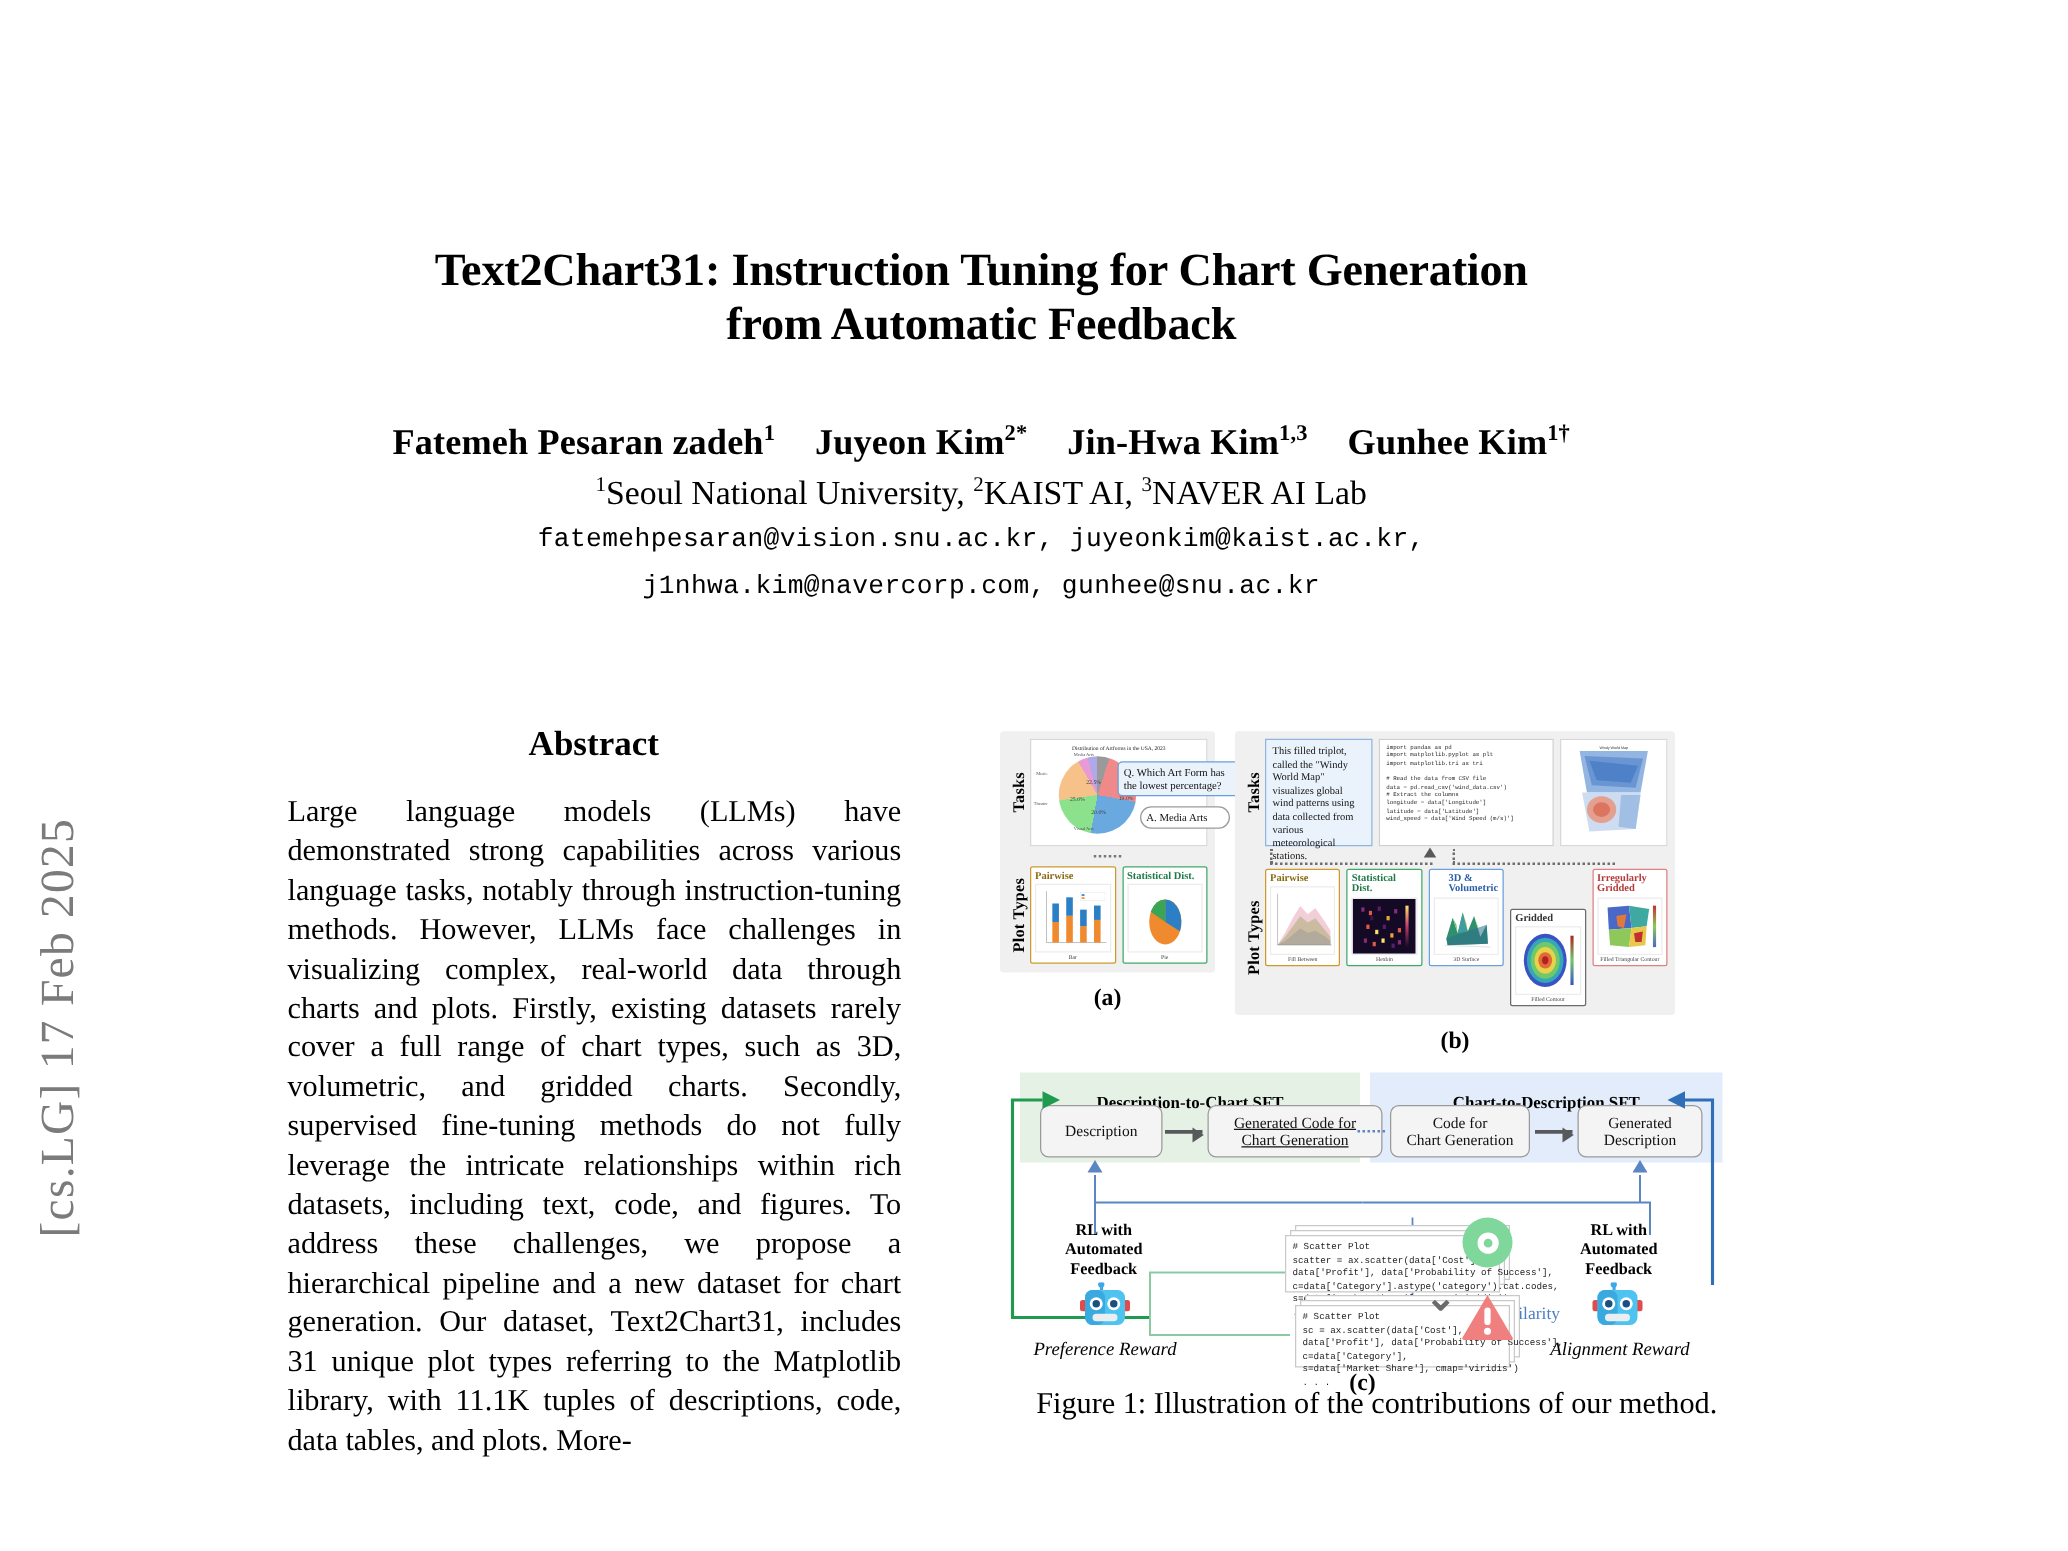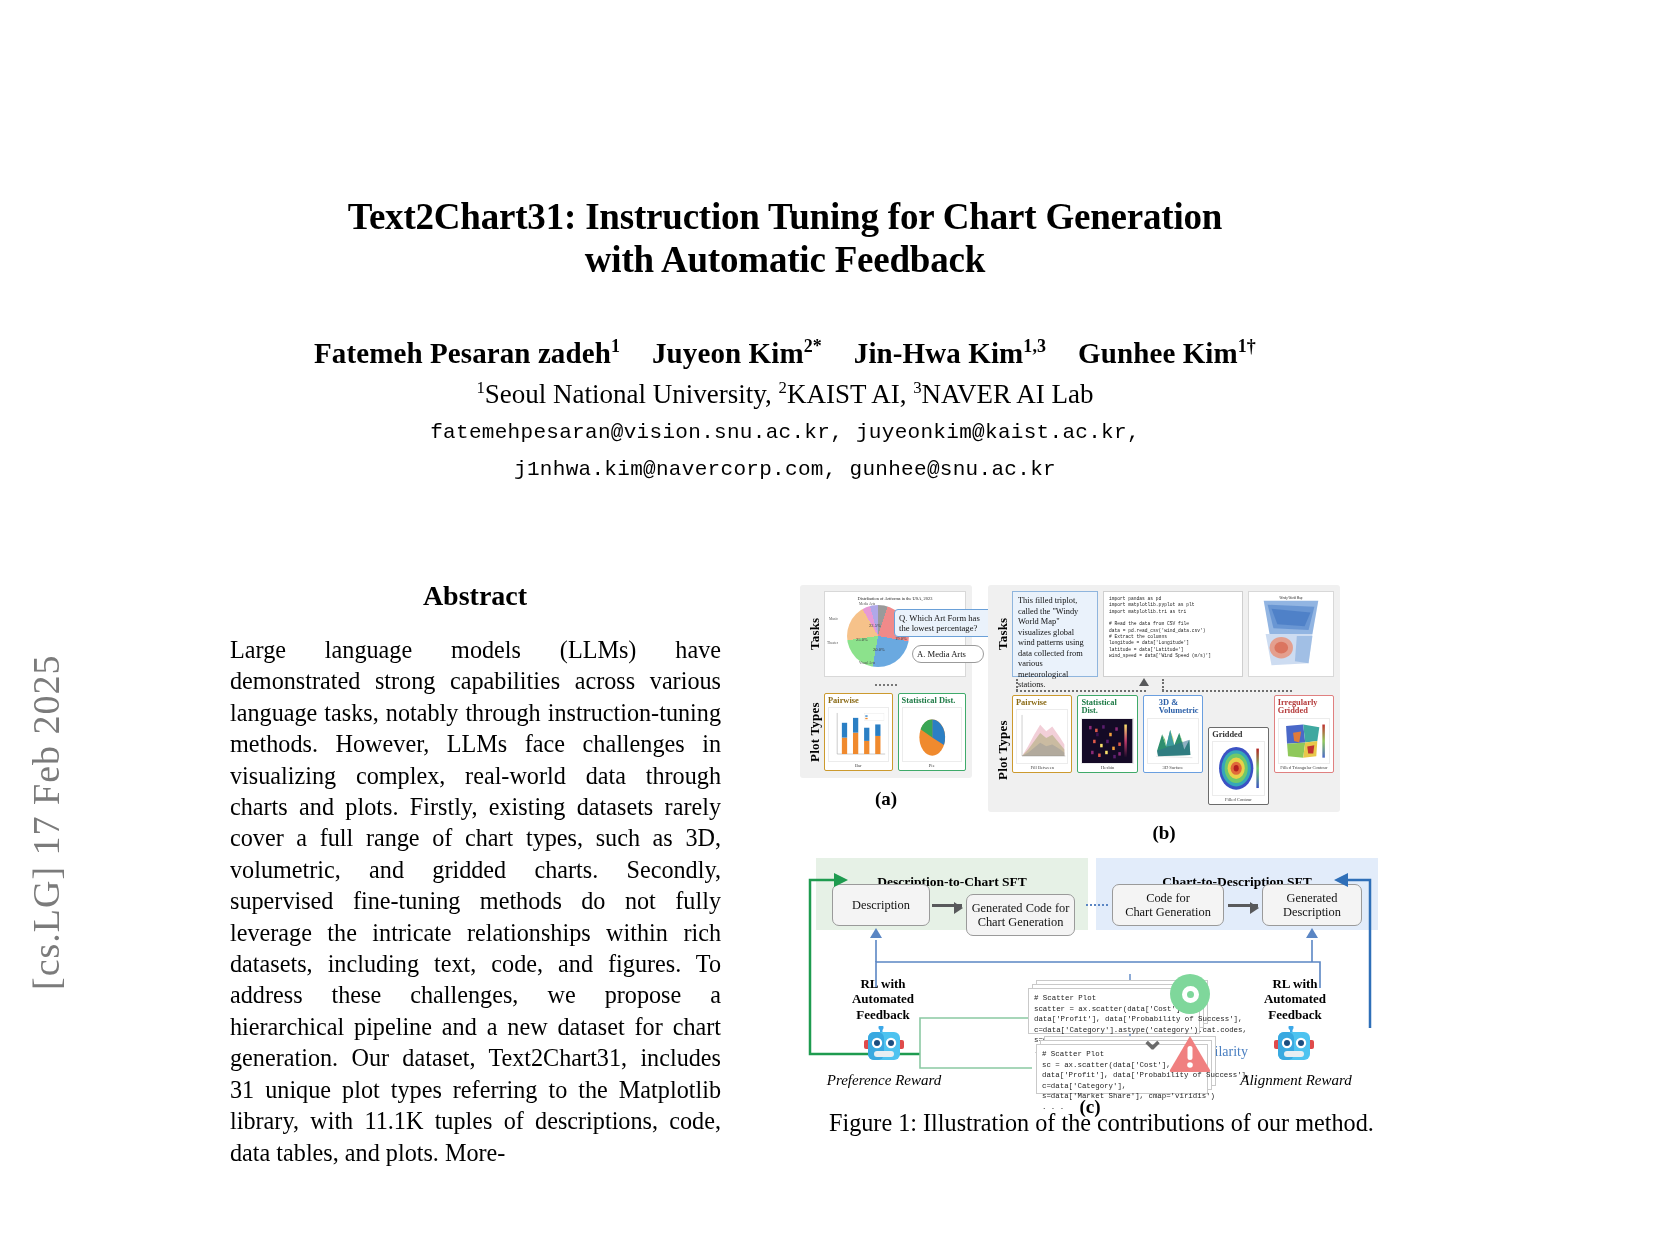--- a/index.html
+++ b/index.html
@@ -370,21 +370,21 @@
     text-align: justify;
   }
 </style>
 </head>
 <body>
 
 <div id="arxiv-stamp">[cs.LG]  17 Feb 2025</div>
 
 <div id="paper-title">
   <span class="tline">Text2Chart31: Instruction Tuning for Chart Generation</span>
-  <span class="tline">with Automatic Feedback</span>
+  <span class="tline">from Automatic Feedback</span>
 </div>
 
 <div id="author-line">
   <span class="author"><span>Fatemeh Pesaran zadeh</span><sup>1</sup></span><span class="author"><span>Juyeon Kim</span><sup>2*</sup></span><span class="author"><span>Jin-Hwa Kim</span><sup>1,3</sup></span><span class="author"><span>Gunhee Kim</span><sup>1†</sup></span>
 </div>
 
 <div id="affiliation-line">
   <sup>1</sup><span>Seoul National University, </span><sup>2</sup><span>KAIST AI, </span><sup>3</sup><span>NAVER AI Lab</span>
 </div>
 
@@ -648,21 +648,21 @@
   <div id="panel-c">
 
     <div class="sft-box" id="sft-left">
       <div class="sft-title">Description-to-Chart SFT</div>
     </div>
     <div class="sft-box" id="sft-right">
       <div class="sft-title">Chart-to-Description SFT</div>
     </div>
 
     <div class="flow-box" style="left:32px;top:26px;width:98px;height:42px;">Description</div>
-    <div class="flow-box" style="left:166px;top:36px;width:109px;height:42px;white-space:pre-line;">Generated Code for
+    <div class="flow-box" style="left:166px;top:26px;width:140px;height:42px;white-space:pre-line;text-decoration:underline;">Generated Code for
 Chart Generation</div>
     <div class="flow-box" style="left:312px;top:26px;width:112px;height:42px;white-space:pre-line;">Code for
 Chart Generation</div>
     <div class="flow-box" style="left:462px;top:26px;width:100px;height:42px;white-space:pre-line;">Generated
 Description</div>
 
     <div class="arrow-r" style="left:132px;top:46px;width:30px;"></div>
     <div class="arrow-r" style="left:428px;top:46px;width:30px;"></div>
     <div class="arrow-dot" style="left:286px;top:46px;width:22px;"></div>
 

